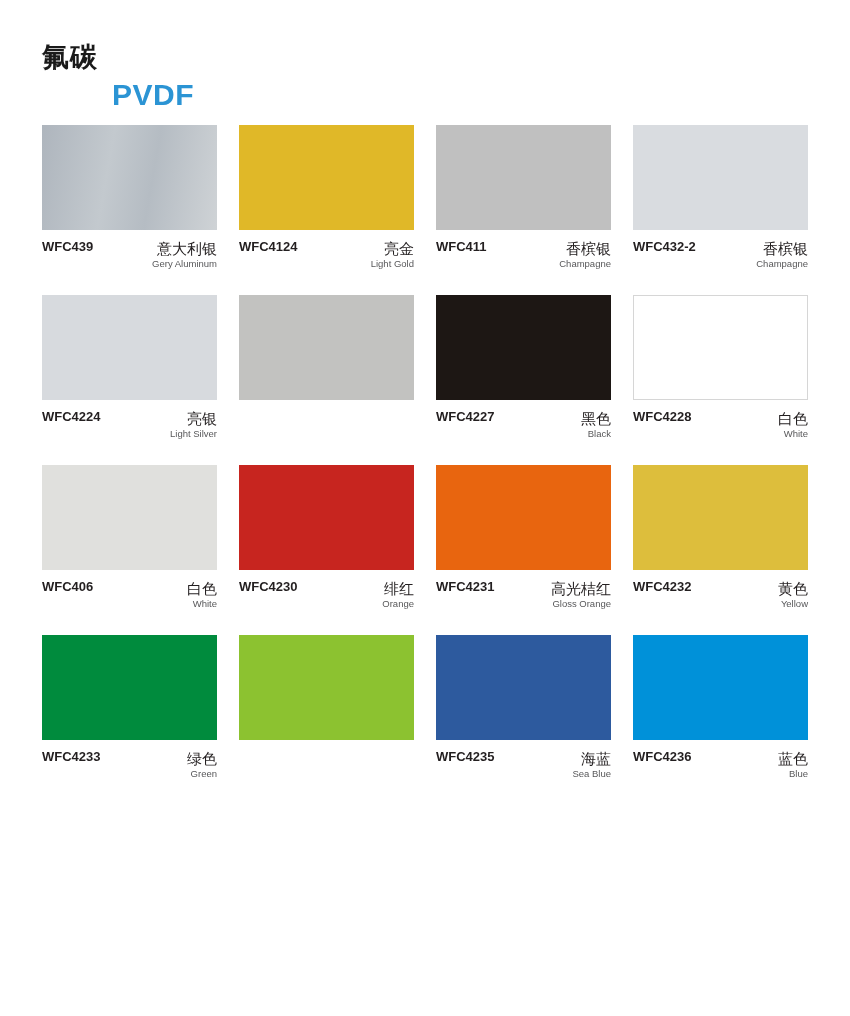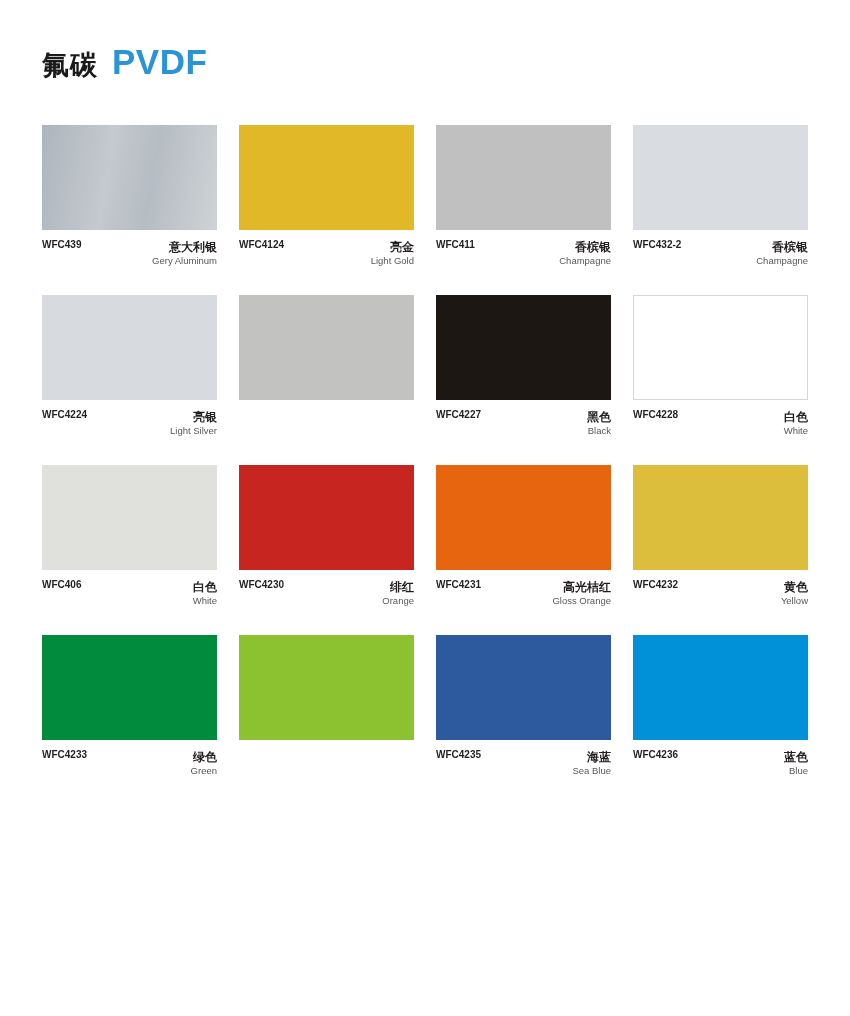--- a/index.html
+++ b/index.html
@@ -18,36 +18,37 @@
     position: relative;
     width: 850px;
     height: 1016px;
     box-sizing: border-box;
   }
   .page-header {
     position: absolute;
     left: 42px;
     top: 44px;
     display: flex;
-    align-items: flex-end;
+    align-items: flex-start;
     gap: 14px;
   }
   .title-cn {
     font-size: 27px;
     font-weight: bold;
     color: #1a1a1a;
     letter-spacing: 1px;
     line-height: 1;
   }
   .title-en {
-    font-size: 35px;
+    font-size: 30px;
     font-weight: bold;
     color: #2b94d4;
     letter-spacing: 0.5px;
     line-height: 1;
+    margin-top: 36px;
   }
   .swatch-grid {
     position: absolute;
     left: 42px;
     top: 125px;
     width: 766px;
     display: grid;
     grid-template-columns: repeat(4, 175px);
     column-gap: 22px;
     row-gap: 18px;
@@ -65,34 +66,34 @@
   }
   .swatch-meta {
     display: flex;
     justify-content: space-between;
     align-items: flex-start;
     padding-top: 9px;
     height: 47px;
     box-sizing: border-box;
   }
   .swatch-code {
-    font-size: 10px;
+    font-size: 13px;
     font-weight: bold;
     color: #231f20;
     line-height: 1.25;
     white-space: nowrap;
   }
   .swatch-names {
     text-align: right;
     line-height: 1.22;
     padding-top: 1px;
   }
   .name-cn {
-    font-size: 12px;
-    font-weight: bold;
+    font-size: 15px;
+    font-weight: normal;
     color: #231f20;
     white-space: nowrap;
   }
   .name-en {
     font-size: 9.5px;
     color: #58585a;
     white-space: nowrap;
   }
 </style>
 </head>

